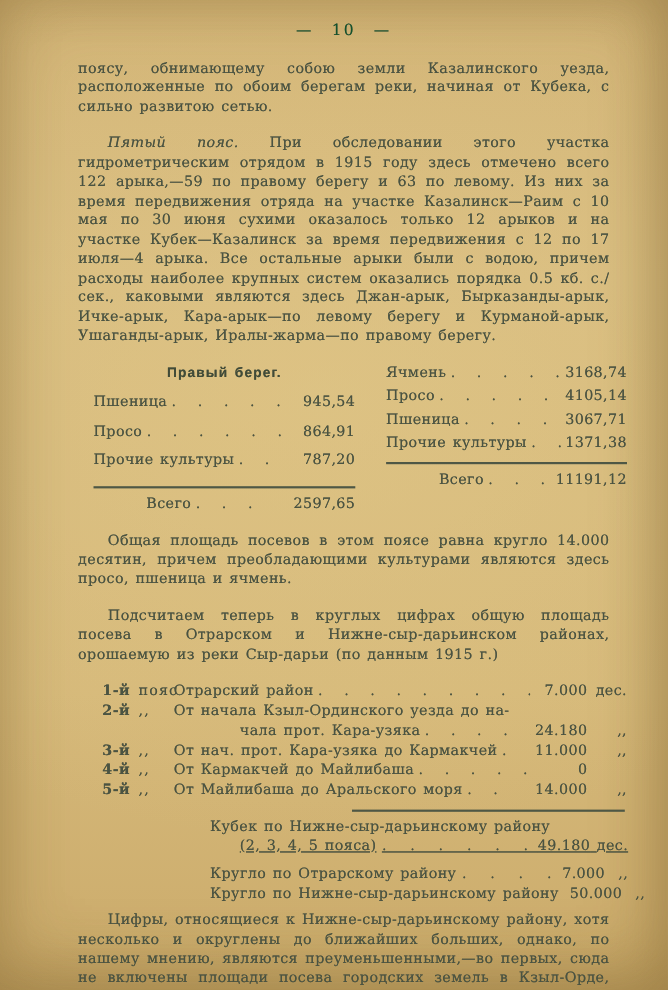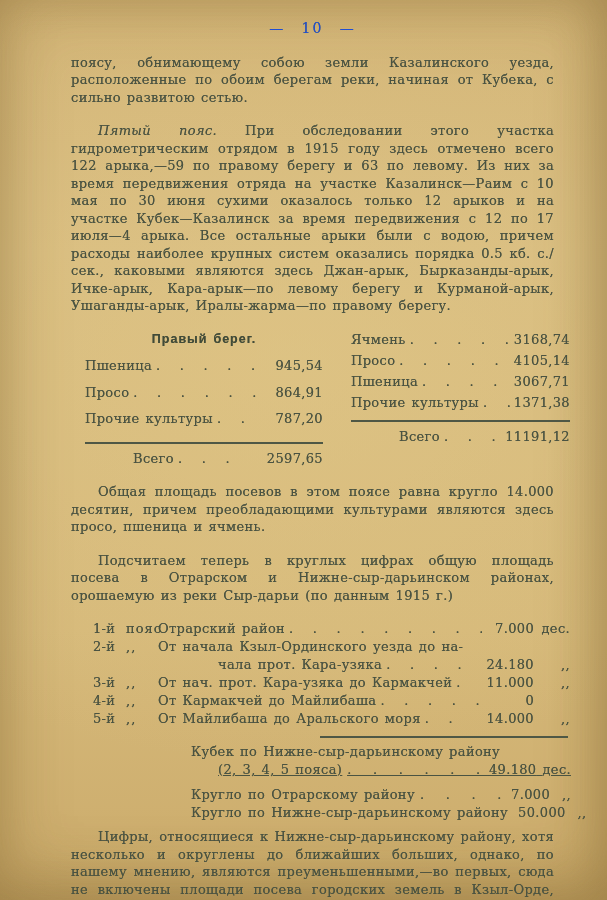--- a/index.html
+++ b/index.html
@@ -16,21 +16,21 @@
   }
   .page{
     position:relative;
     padding:20px 37px 0 55px;
     font-size:13px;line-height:17.5px;
     letter-spacing:.35px;word-spacing:1.5px;
     text-shadow:0 0 .6px rgba(68,78,60,.75);
   }
   .pageno{
     text-align:center;font-size:14px;letter-spacing:2px;word-spacing:10px;
-    margin:0 0 13px 0;color:#1d4ed8;
+    margin:0 0 13px 0;color:#14532d;
   }
   p.para{margin:16px;text-indent:27px;text-align:justify;}
   p.para.noindent{text-indent:0;}
   .ital{font-style:italic;}
   
   .seed-table{display:flex;margin:7px 0 6px 0;}
   .stcol{display:flex;flex-direction:column;}
   .stcol.right-bank{width:238px;margin-left:30px;margin-right:28px;}
   .stcol.left-bank{width:219px;}
   .sthead{
@@ -41,21 +41,21 @@
   .strow{display:flex;align-items:baseline;white-space:nowrap;}
   .right-bank .strow{margin-bottom:9px;}
   .left-bank .strow{margin-bottom:3.5px;}
   .stdots{flex:1;overflow:hidden;letter-spacing:7px;padding:0 4px;white-space:nowrap;}
   .t-rule{border:none;border-top:2px solid #4e5745;margin:5px 0 6px 0;height:0;}
   .sttotal{display:flex;align-items:baseline;white-space:nowrap;justify-content:space-between;}
   .sttotal .tlbl{margin-left:48px;}
   
   .zones{margin:2px 0 0 38px;}
   .zrow{display:flex;align-items:baseline;white-space:nowrap;line-height:18px;}
-  .z-num{width:33px;flex:none;}
+  .z-num{width:33px;flex:none;font-weight:bold;}
   .z-mark{width:32px;flex:none;letter-spacing:1px;}
   .z-desc{flex:none;}
   .z-dots{flex:1;overflow:hidden;letter-spacing:7px;padding:0 4px;white-space:nowrap;}
   .z-val{flex:none;width:52px;text-align:right;}
   .z-unit{flex:none;width:36px;text-align:right;}
   .zrow.cont{padding-left:125px;}
   
   .mid-rule{border:none;border-top:2px solid #4e5745;height:0;width:248px;margin:8px 0 5px 265px;}
   .totals{margin-left:136px;width:380px;}
   .tot-line1{white-space:nowrap;}

